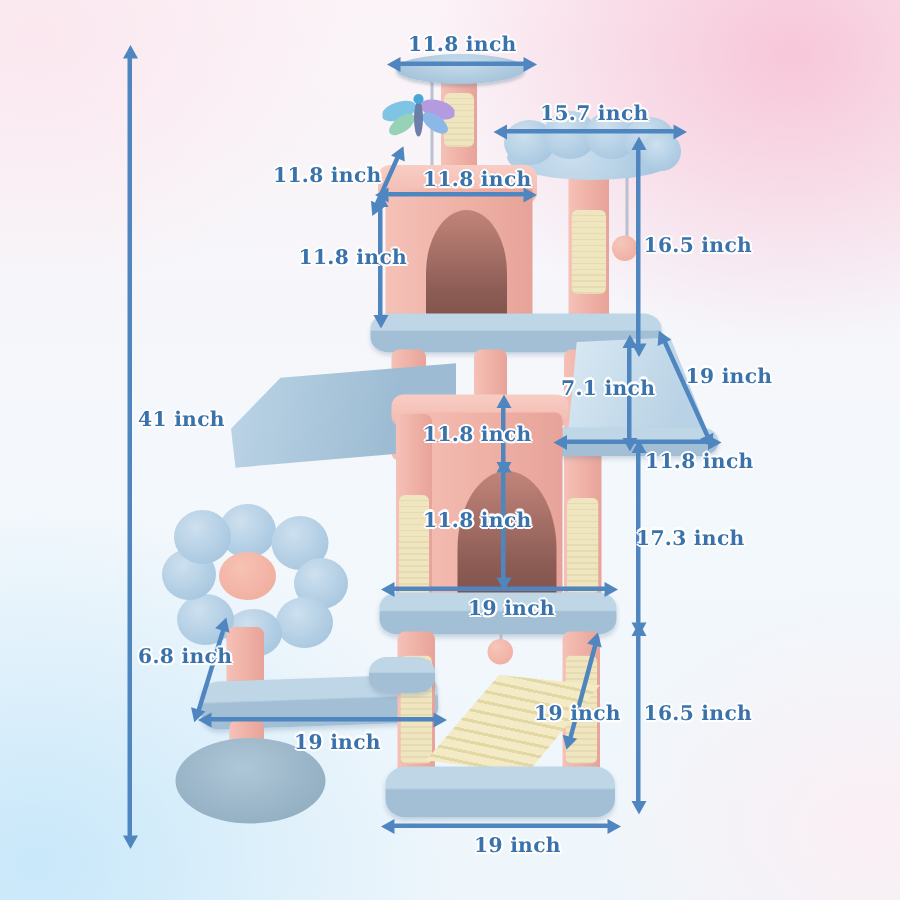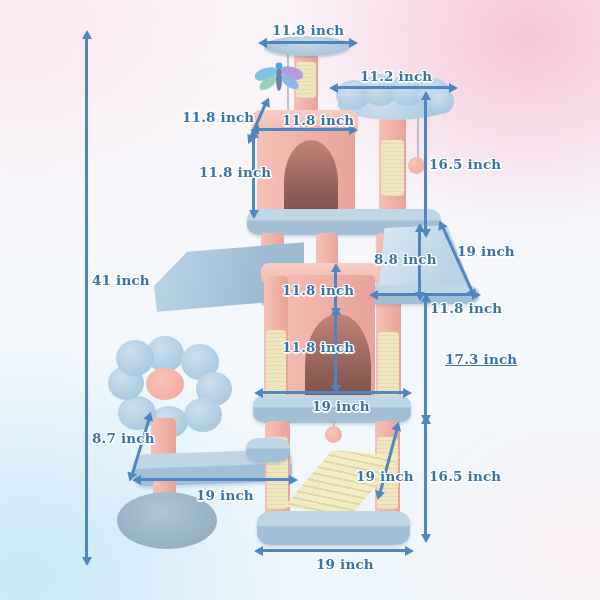--- a/index.html
+++ b/index.html
@@ -134,31 +134,31 @@
   <div class="dim-v" style="left:424px;top:301px;height:115px;"></div>
   <div class="dim-h" style="left:262px;top:391px;width:142px;"></div>
   <div class="dim-h" style="left:149px;top:418px;width:57px;transform:rotate(107deg);"></div>
   <div class="dim-h" style="left:140px;top:478px;width:150px;"></div>
   <div class="dim-h" style="left:397px;top:428px;width:65px;transform:rotate(105deg);"></div>
   <div class="dim-v" style="left:424px;top:423px;height:112px;"></div>
   <div class="dim-h" style="left:262px;top:549px;width:144px;"></div>
 
   <div class="dim-label" style="left:92px;top:272px;">41 inch</div>
   <div class="dim-label" style="left:272px;top:22px;">11.8 inch</div>
-  <div class="dim-label" style="left:360px;top:68px;">11.2 inch</div>
+  <div class="dim-label" style="left:360px;top:68px;">15.7 inch</div>
   <div class="dim-label" style="left:182px;top:109px;">11.8 inch</div>
   <div class="dim-label" style="left:282px;top:112px;">11.8 inch</div>
   <div class="dim-label" style="left:199px;top:164px;">11.8 inch</div>
   <div class="dim-label" style="left:429px;top:156px;">16.5 inch</div>
   <div class="dim-label" style="left:457px;top:243px;">19 inch</div>
-  <div class="dim-label" style="left:374px;top:251px;">8.8 inch</div>
+  <div class="dim-label" style="left:374px;top:251px;">7.1 inch</div>
   <div class="dim-label" style="left:430px;top:300px;">11.8 inch</div>
   <div class="dim-label" style="left:282px;top:282px;">11.8 inch</div>
   <div class="dim-label" style="left:282px;top:339px;">11.8 inch</div>
-  <div class="dim-label" style="left:445px;top:351px;text-decoration:underline;">17.3 inch</div>
+  <div class="dim-label" style="left:424px;top:351px;">17.3 inch</div>
   <div class="dim-label" style="left:312px;top:398px;">19 inch</div>
-  <div class="dim-label" style="left:92px;top:430px;">8.7 inch</div>
+  <div class="dim-label" style="left:92px;top:430px;">6.8 inch</div>
   <div class="dim-label" style="left:196px;top:487px;">19 inch</div>
   <div class="dim-label" style="left:356px;top:468px;">19 inch</div>
   <div class="dim-label" style="left:429px;top:468px;">16.5 inch</div>
   <div class="dim-label" style="left:316px;top:556px;">19 inch</div>
 
 </div>
 
 </body></html>

